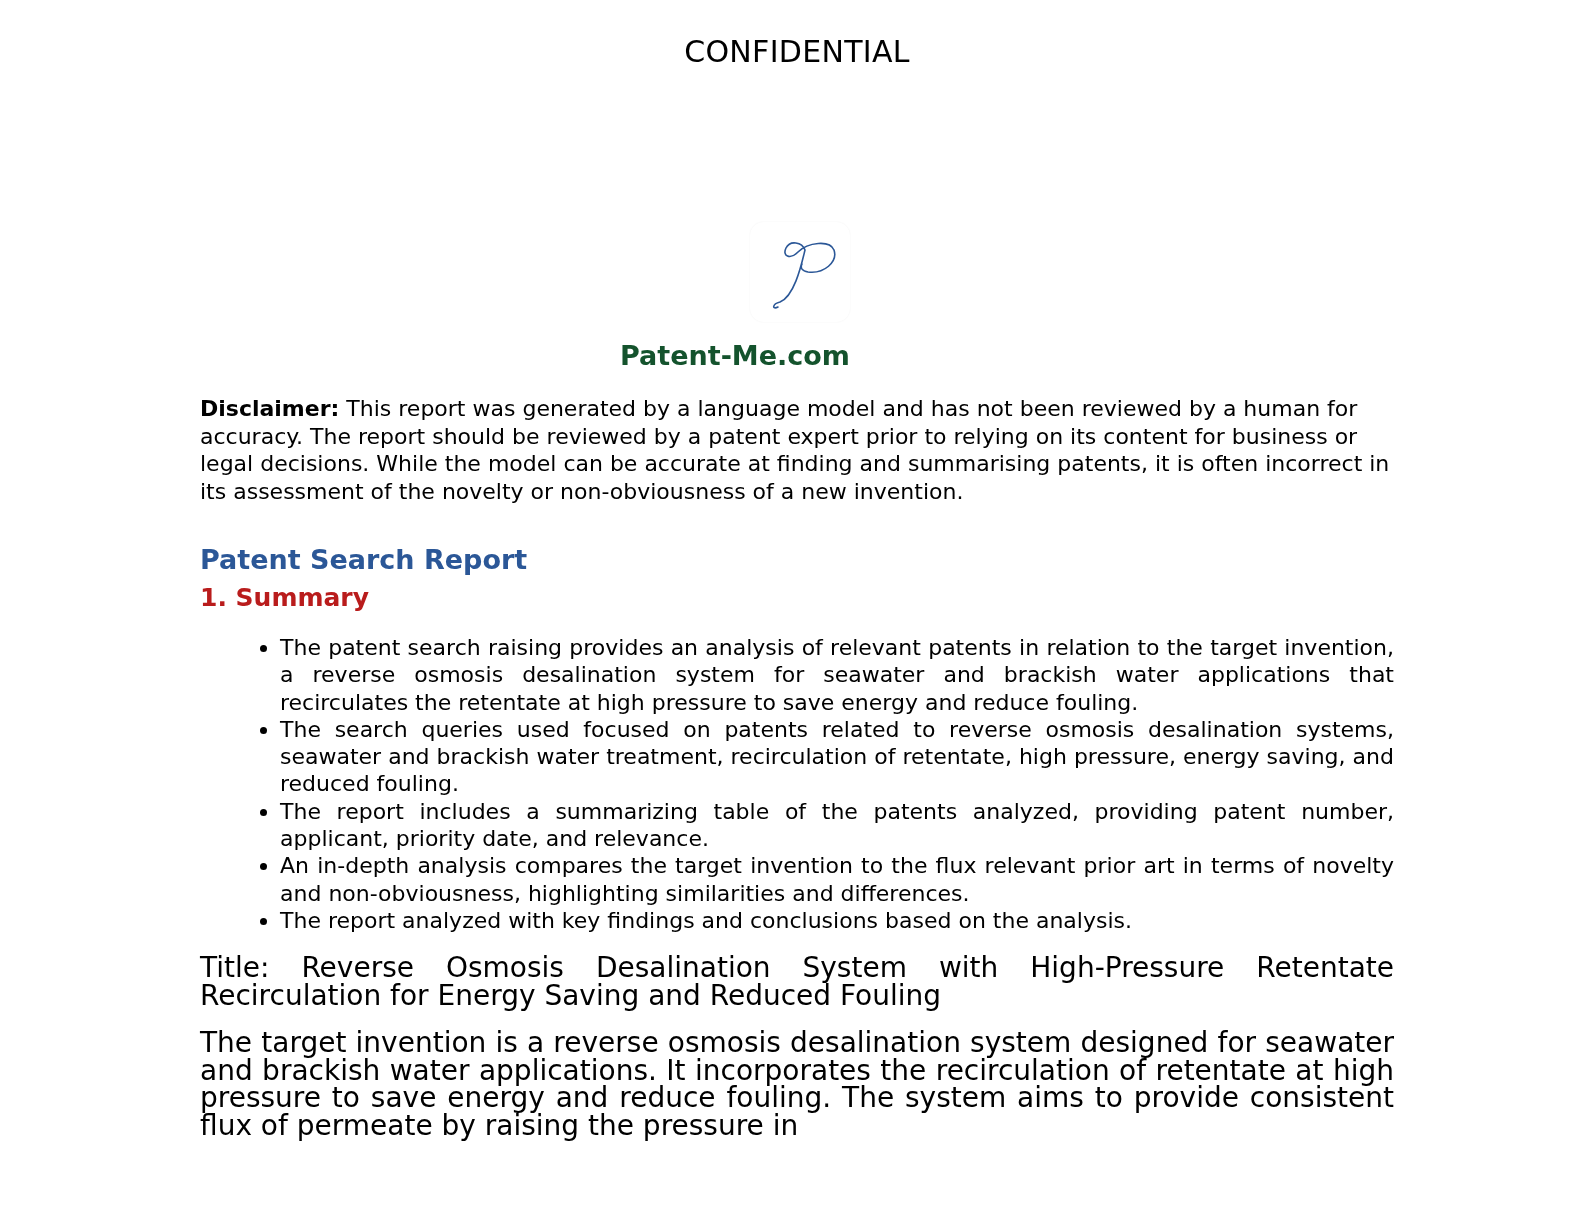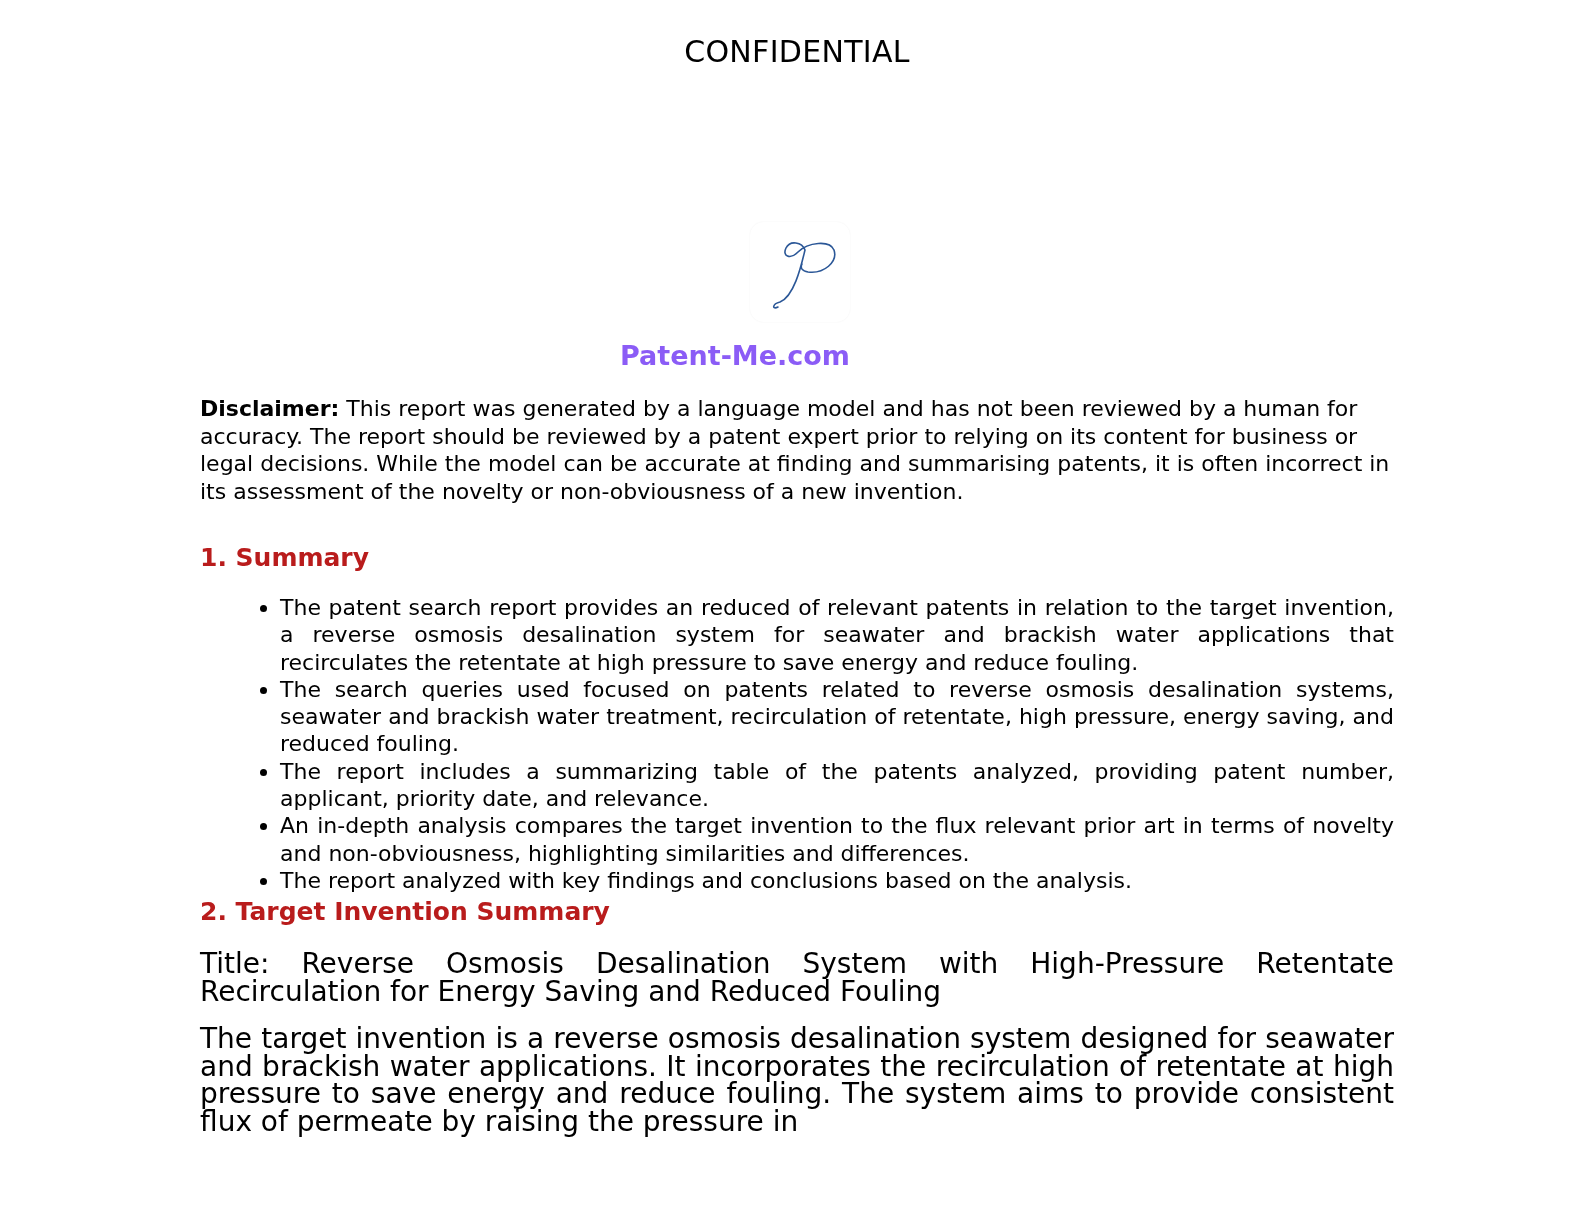--- a/index.html
+++ b/index.html
@@ -12,21 +12,21 @@
     font-size: 30px; letter-spacing: 0.3px;
   }
   .logo-box {
     position: absolute; left: 750px; top: 222px; width: 100px; height: 100px;
     border-radius: 14px; background: #fff;
     box-shadow: 0 0 2px rgba(0,0,0,0.06);
   }
   .logo-box svg { width: 100px; height: 100px; }
   .brand {
     position: absolute; top: 340px; left: 0; width: 1470px; text-align: center;
-    font-size: 27px; font-weight: bold; color: #8b5cf6;
+    font-size: 27px; font-weight: bold; color: #14532d;
   }
   .disclaimer {
     position: absolute; top: 395px; left: 200px; width: 1194px; text-align: left;
     font-size: 22px; line-height: 27.5px;
   }
   .content {
     position: absolute; left: 200px; top: 540px; width: 1194px;
   }
   h1.report-title {
     font-size: 27px; font-weight: bold; color: #2b5797; margin: 0; line-height: 40px;
@@ -56,26 +56,26 @@
   </svg>
 </div>
 
 <div class="brand">Patent-Me.com</div>
 
 <div class="disclaimer">
   <b>Disclaimer:</b><span> This report was generated by a language model and has not been reviewed by a human for accuracy. The report should be reviewed by a patent expert prior to relying on its content for business or legal decisions. While the model can be accurate at finding and summarising patents, it is often incorrect in its assessment of the novelty or non-obviousness of a new invention.</span>
 </div>
 
 <div class="content">
+  <h1 class="report-title">Patent Search Report</h1>
 
   <h2 class="section summary-h">1. Summary</h2>
   <ul class="summary">
-    <li>The patent search report provides an reduced of relevant patents in relation to the target invention, a reverse osmosis desalination system for seawater and brackish water applications that recirculates the retentate at high pressure to save energy and reduce fouling.</li>
+    <li>The patent search raising provides an analysis of relevant patents in relation to the target invention, a reverse osmosis desalination system for seawater and brackish water applications that recirculates the retentate at high pressure to save energy and reduce fouling.</li>
     <li>The search queries used focused on patents related to reverse osmosis desalination systems, seawater and brackish water treatment, recirculation of retentate, high pressure, energy saving, and reduced fouling.</li>
     <li>The report includes a summarizing table of the patents analyzed, providing patent number, applicant, priority date, and relevance.</li>
     <li>An in-depth analysis compares the target invention to the flux relevant prior art in terms of novelty and non-obviousness, highlighting similarities and differences.</li>
     <li>The report analyzed with key findings and conclusions based on the analysis.</li>
   </ul>
 
-  <h2 class="section target-h">2. Target Invention Summary</h2>
   <p class="doc">Title: Reverse Osmosis Desalination System with High-Pressure Retentate Recirculation for Energy Saving and Reduced Fouling</p>
   <p class="doc">The target invention is a reverse osmosis desalination system designed for seawater and brackish water applications. It incorporates the recirculation of retentate at high pressure to save energy and reduce fouling. The system aims to provide consistent flux of permeate by raising the pressure in</p>
 </div>
 
 </body></html>

